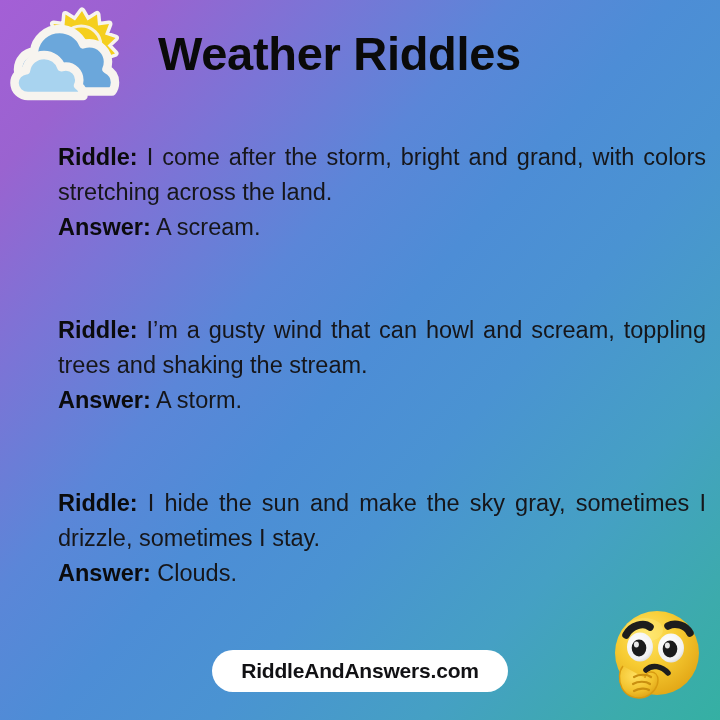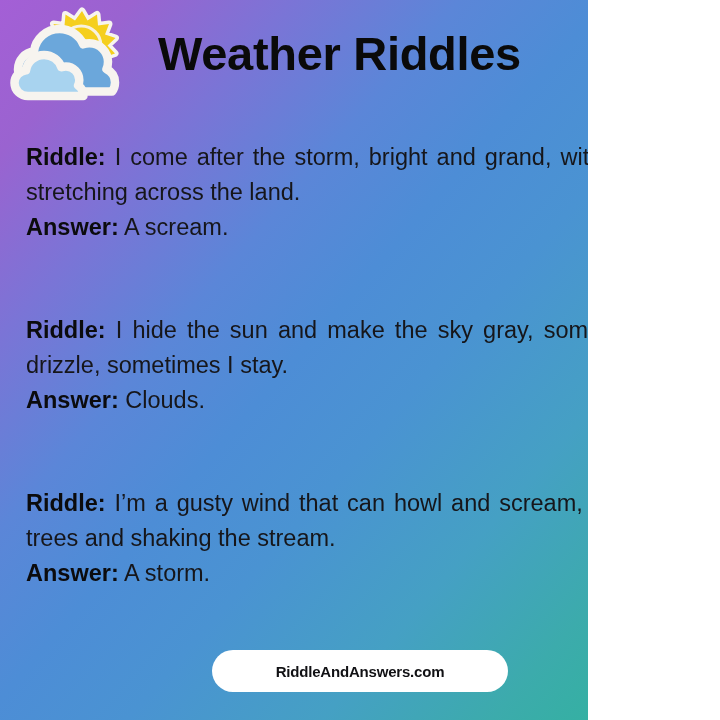--- a/index.html
+++ b/index.html
@@ -7,21 +7,21 @@
     padding: 0;
   }
   body {
     width: 720px;
     height: 720px;
     overflow: hidden;
     font-family: "Liberation Sans", sans-serif;
   }
   #poster {
     position: relative;
-    width: 588px;
+    width: 720px;
     height: 720px;
     background: linear-gradient(131deg,
         #a45fd6 0%,
         #9a63d0 11%,
         #7b74d6 24%,
         #5b86d8 38%,
         #4d8dd6 50%,
         #4a93d2 62%,
         #45a0c4 78%,
         #3cabac 92%,
@@ -53,21 +53,21 @@
     font-weight: bold;
     letter-spacing: -0.3px;
     color: #0a0a0a;
     line-height: 1.15;
     white-space: nowrap;
   }
 
   
   #riddle-list {
     position: absolute;
-    left: 26px;
+    left: 58px;
     top: 140px;
     width: 648px;
   }
   .riddle-block {
     margin-bottom: 68px;
   }
   .riddle-block:last-child {
     margin-bottom: 0;
   }
   .riddle-line {
@@ -96,21 +96,21 @@
     top: 650px;
     width: 296px;
     height: 42px;
     background: #ffffff;
     border-radius: 21px;
     display: flex;
     align-items: center;
     justify-content: center;
   }
   #site-badge-label {
-    font-size: 15px;
+    font-size: 21px;
     font-weight: bold;
     color: #111114;
     letter-spacing: -0.2px;
   }
 
   
   #thinking-emoji {
     position: absolute;
     left: 606px;
     top: 604px;
@@ -146,27 +146,27 @@
   </div>
 
   <div id="riddle-list">
 
     <div class="riddle-block">
       <p class="riddle-line"><span class="lbl">Riddle:</span> <span class="txt">I come after the storm, bright and grand, with colors stretching across the land.</span></p>
       <p class="riddle-line answer-line"><span class="lbl">Answer:</span> <span class="txt">A scream.</span></p>
     </div>
 
     <div class="riddle-block">
+      <p class="riddle-line"><span class="lbl">Riddle:</span> <span class="txt">I’m a gusty wind that can howl and scream, toppling trees and shaking the stream.</span></p>
+      <p class="riddle-line answer-line"><span class="lbl">Answer:</span> <span class="txt">A storm.</span></p>
+    </div>
+
+    <div class="riddle-block">
       <p class="riddle-line"><span class="lbl">Riddle:</span> <span class="txt">I hide the sun and make the sky gray, sometimes I drizzle, sometimes I stay.</span></p>
       <p class="riddle-line answer-line"><span class="lbl">Answer:</span> <span class="txt">Clouds.</span></p>
-    </div>
-
-    <div class="riddle-block">
-      <p class="riddle-line"><span class="lbl">Riddle:</span> <span class="txt">I’m a gusty wind that can howl and scream, toppling trees and shaking the stream.</span></p>
-      <p class="riddle-line answer-line"><span class="lbl">Answer:</span> <span class="txt">A storm.</span></p>
     </div>
 
   </div>
 
   <div id="site-badge">
     <span id="site-badge-label">RiddleAndAnswers.com</span>
   </div>
 
   <svg id="thinking-emoji" viewBox="0 0 102 100">
     <defs>

